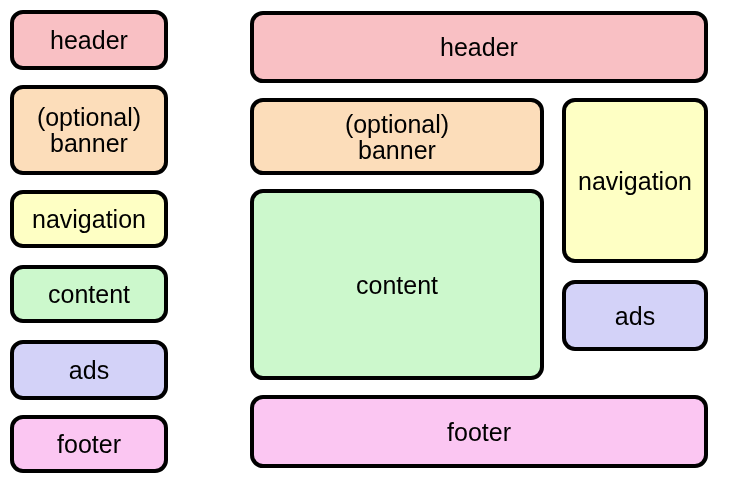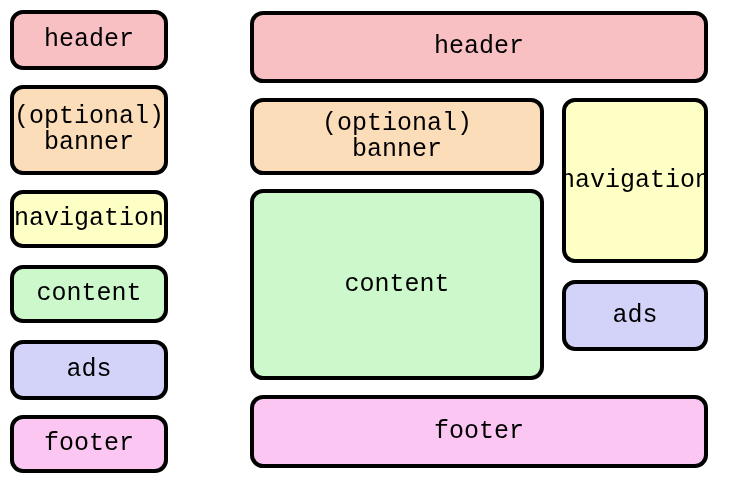--- a/index.html
+++ b/index.html
@@ -23,21 +23,20 @@
     display: flex;
     align-items: center;
     justify-content: center;
   }
   .box-label {
     font-size: 25px;
     line-height: 26px;
     color: #000000;
     text-align: center;
     white-space: pre-line;
-    font-family: Liberation Mono, monospace;
   }
   
   .n-header  { left: 10px;  top: 10px;  width: 158px; height: 60px; }
   .n-banner  { left: 10px;  top: 85px;  width: 158px; height: 90px; }
   .n-nav     { left: 10px;  top: 190px; width: 158px; height: 58px; }
   .n-content { left: 10px;  top: 265px; width: 158px; height: 58px; }
   .n-ads     { left: 10px;  top: 340px; width: 158px; height: 60px; }
   .n-footer  { left: 10px;  top: 415px; width: 158px; height: 58px; }
   
   .w-header  { left: 250px; top: 11px;  width: 458px; height: 72px; }

